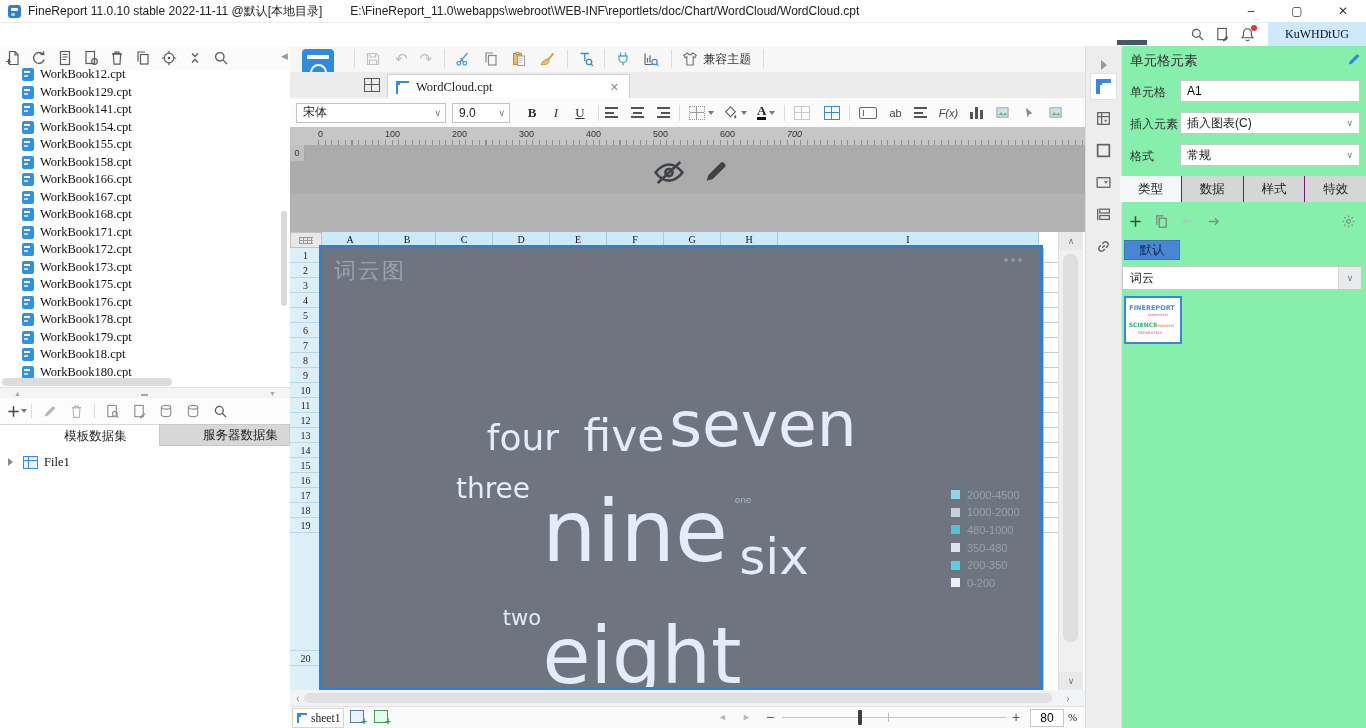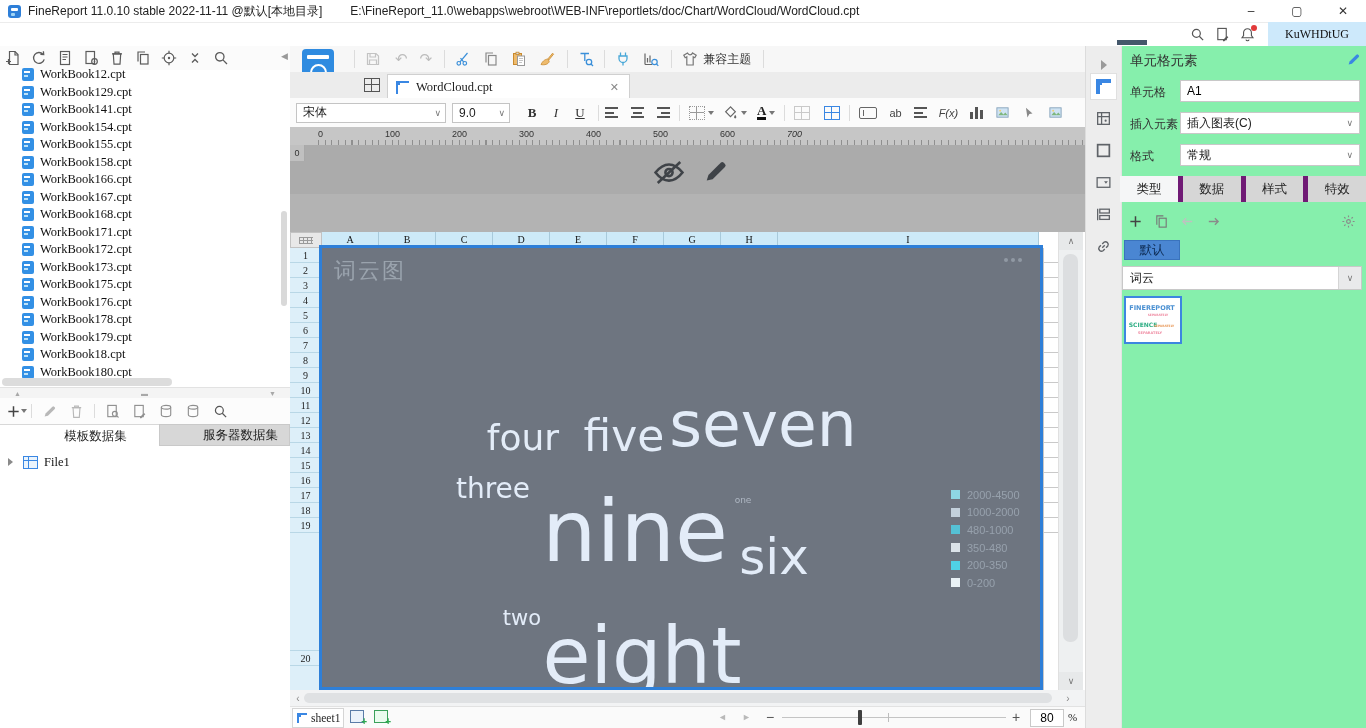--- a/index.html
+++ b/index.html
@@ -158,21 +158,21 @@
   .strip-item.active{background:#fff;box-shadow:0 0 0 1px #e0e0e0;}
   .blue-grid{width:15px;height:15px;background:#3a87e3;position:relative;}
   .blue-grid::after{content:"";position:absolute;left:6px;top:6px;right:0;bottom:0;background:#ededed;box-shadow:-2px 0 0 #ededed,0 -2px 0 #ededed;}
   .strip-item.active .blue-grid::after{background:#fff;box-shadow:-2px 0 0 #fff,0 -2px 0 #fff;}
   .rp-content{position:absolute;left:35px;top:0;width:246px;height:682px;}
   .rp-header{position:absolute;left:10px;top:6px;font-size:13.5px;color:#333;}
   .rp-label{position:absolute;left:10px;font-size:12px;color:#333;}
   .rp-input{position:absolute;left:60px;width:180px;height:22px;border:1px solid #c8c8c8;background:#fff;font-size:12px;padding:0 6px;box-sizing:border-box;font-family:"Liberation Sans",sans-serif;}
   .rp-select{position:absolute;left:60px;width:180px;height:22px;border:1px solid #c8c8c8;background:#fff;display:flex;align-items:center;padding-left:6px;box-sizing:border-box;}
   .rp-tabs{position:absolute;left:0;top:130px;width:246px;height:26px;display:flex;}
-  .rp-tab{flex:1;display:flex;align-items:center;justify-content:center;font-size:12.5px;background:#d6d6d6;border-left:5px solid #701a75;box-sizing:border-box;}
+  .rp-tab{flex:1;display:flex;align-items:center;justify-content:center;font-size:12.5px;background:#d6d6d6;border-left:1px solid #701a75;box-sizing:border-box;}
   .rp-tab:first-child{background:#f5f6f7;border-left:none;}
   .rp-tools{position:absolute;left:0;top:156px;width:246px;height:38px;display:flex;align-items:center;}
   .default-btn{position:absolute;left:4px;top:194px;width:56px;height:20px;background:#4a86d2;border:1px solid #3a73bd;color:#0d2b52;display:flex;align-items:center;justify-content:center;font-size:12.5px;box-sizing:border-box;}
   .ct-select{position:absolute;left:2px;top:220px;width:240px;height:24px;background:#fff;border:1px solid #c8c8c8;display:flex;align-items:center;box-sizing:border-box;}
   .ct-chev{margin-left:auto;width:22px;height:100%;background:#e9eaeb;border-left:1px solid #d5d5d5;display:flex;align-items:center;justify-content:center;color:#777;font-size:9px;}
   .thumb{position:absolute;left:4px;top:250px;width:54px;height:44px;background:#fff;border:2px solid #3d86e0;overflow:hidden;}
   .thumb .tw{position:absolute;transform:translate(-50%,-50%);font-weight:bold;white-space:nowrap;font-family:"DejaVu Sans",sans-serif;}
 </style>
 </head>
 <body>

